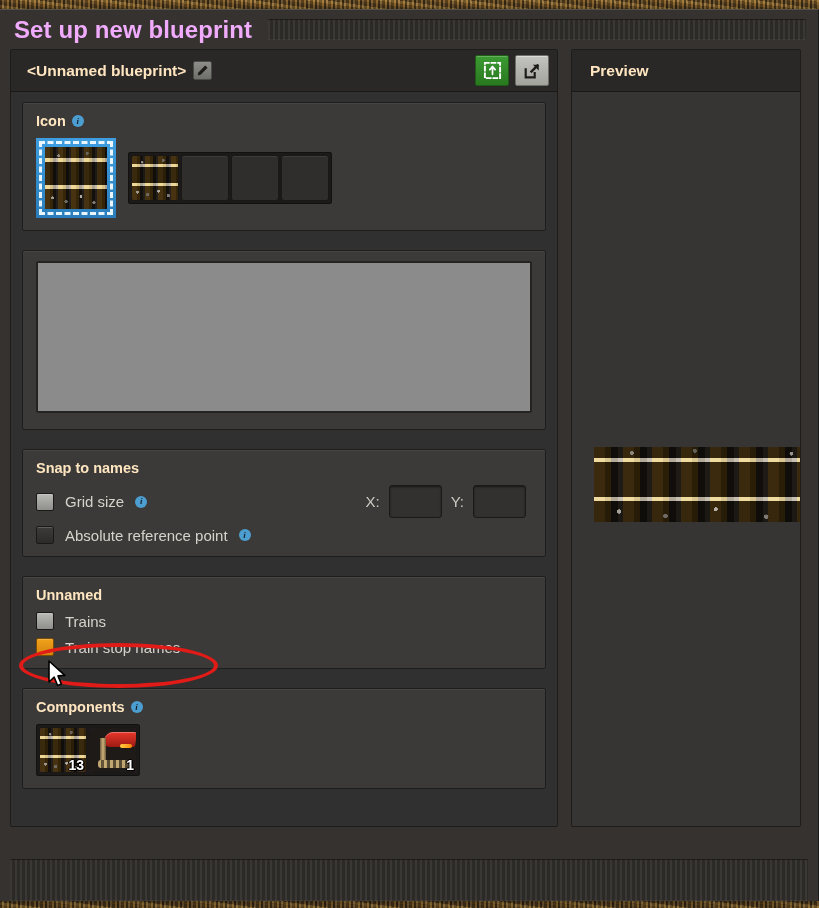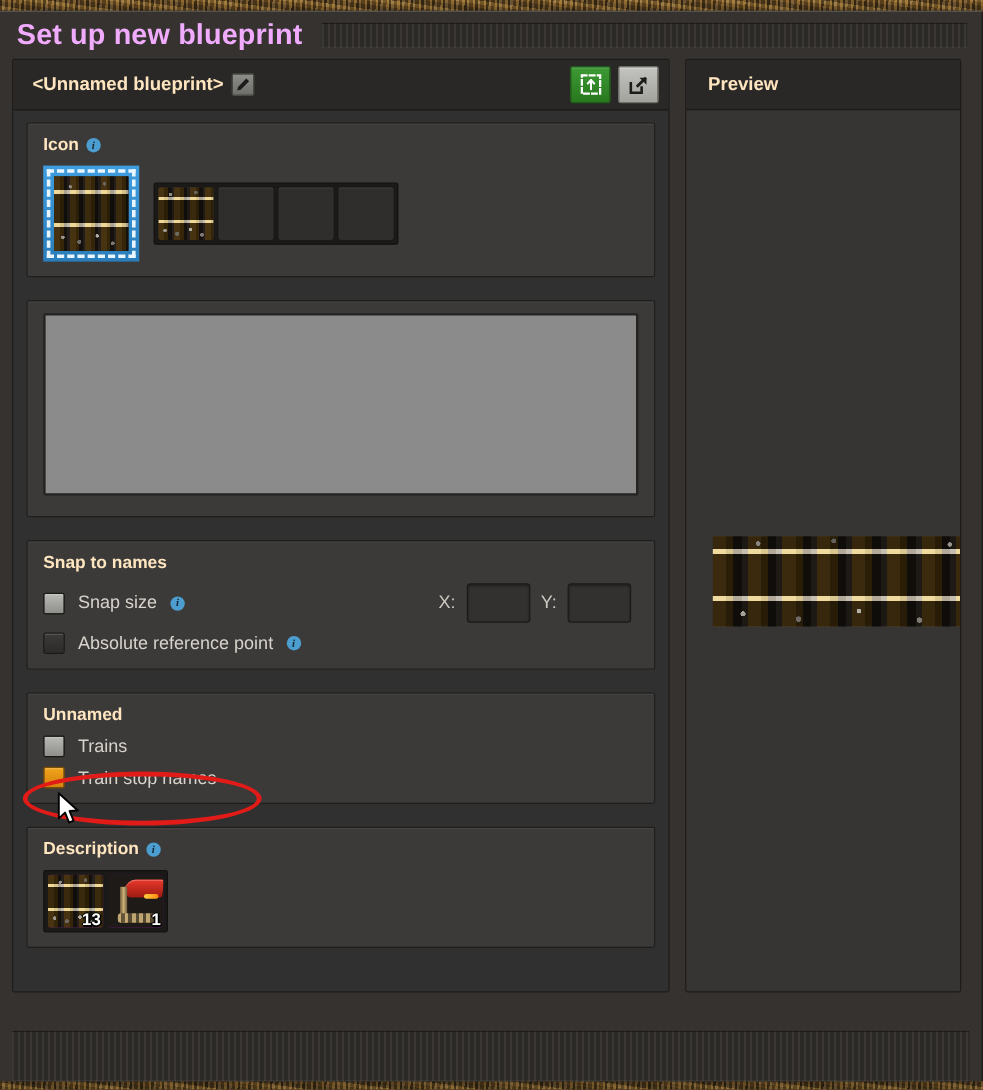--- a/index.html
+++ b/index.html
@@ -577,21 +577,21 @@
 
         <div class="section">
           <div class="section-title">
             <span>Snap to names</span>
           </div>
           <div class="grid-rows">
 
             <div class="snap-line">
               <div class="chk-row">
                 <span class="cb off-light"></span>
-                <span class="label">Snap size</span>
+                <span class="label">Grid size</span>
                 <span class="info-dot">i</span>
               </div>
               <div class="xy-group">
                 <span class="xy-label">X:</span>
                 <input class="xy-input" type="text" value="" style="">
                 <span class="xy-label">Y:</span>
                 <input class="xy-input" type="text" value="" style="">
               </div>
             </div>
 
@@ -619,21 +619,21 @@
             <div class="chk-row">
               <span class="cb on-orange"></span>
               <span class="label">Train stop names</span>
             </div>
 
           </div>
         </div>
 
         <div class="section">
           <div class="section-title">
-            <span>Description</span>
+            <span>Components</span>
             <span class="info-dot">i</span>
           </div>
           <div class="comp-strip">
             <div class="comp-slot">
               <div class="rail-art"></div>
               <span class="comp-count">13</span>
             </div>
             <div class="comp-slot">
               <div class="stop-art">
                 <span class="canopy"></span>

